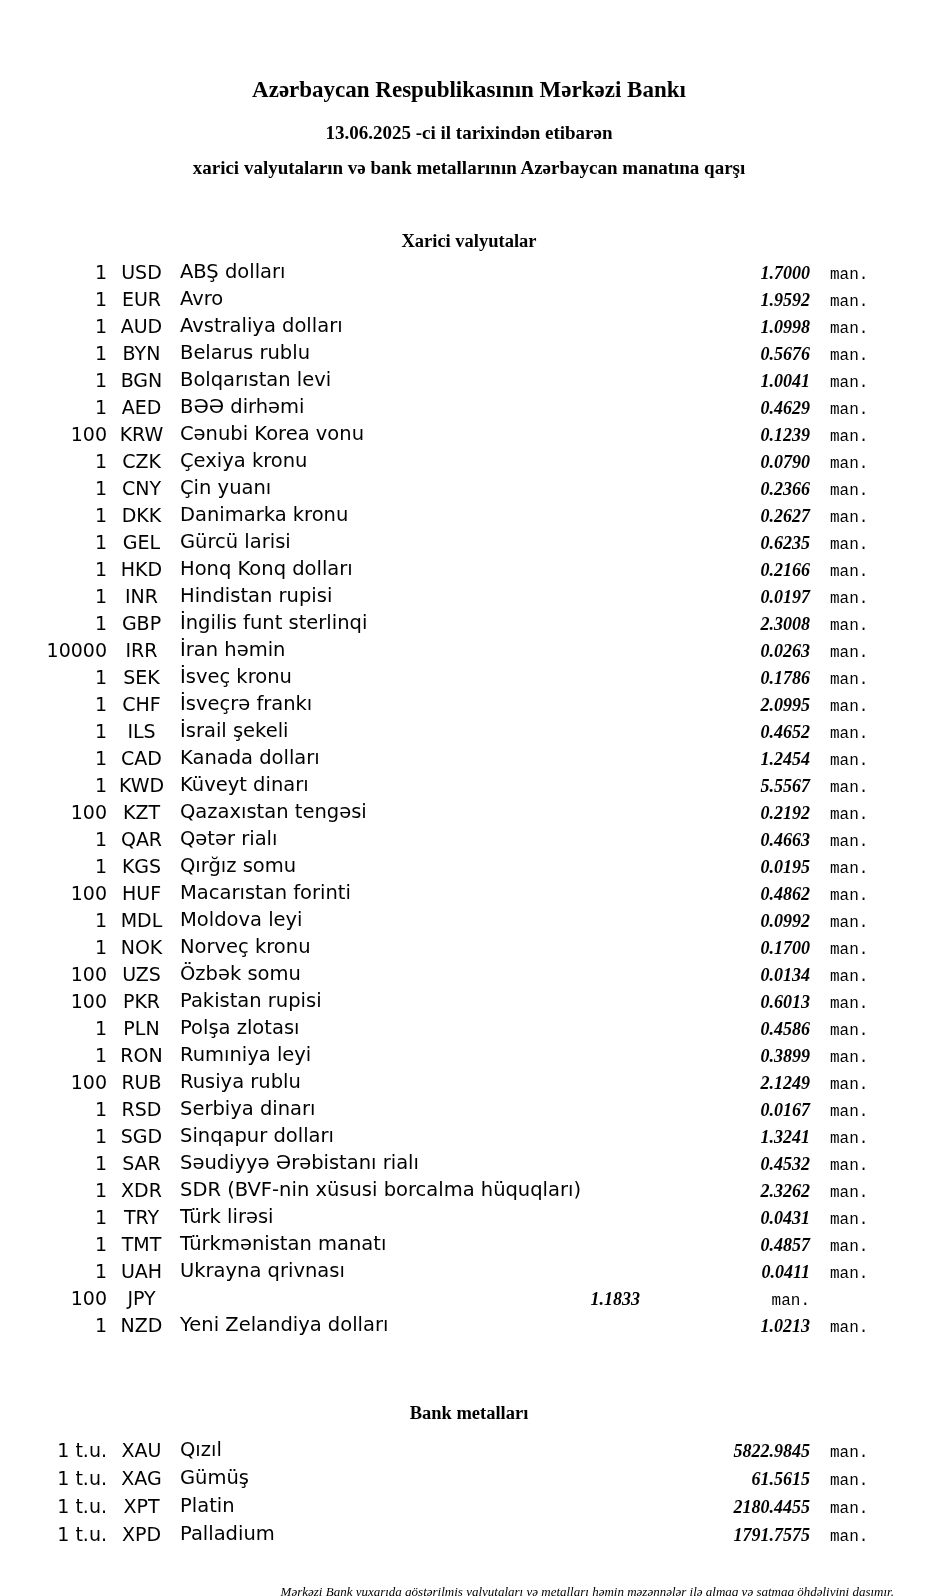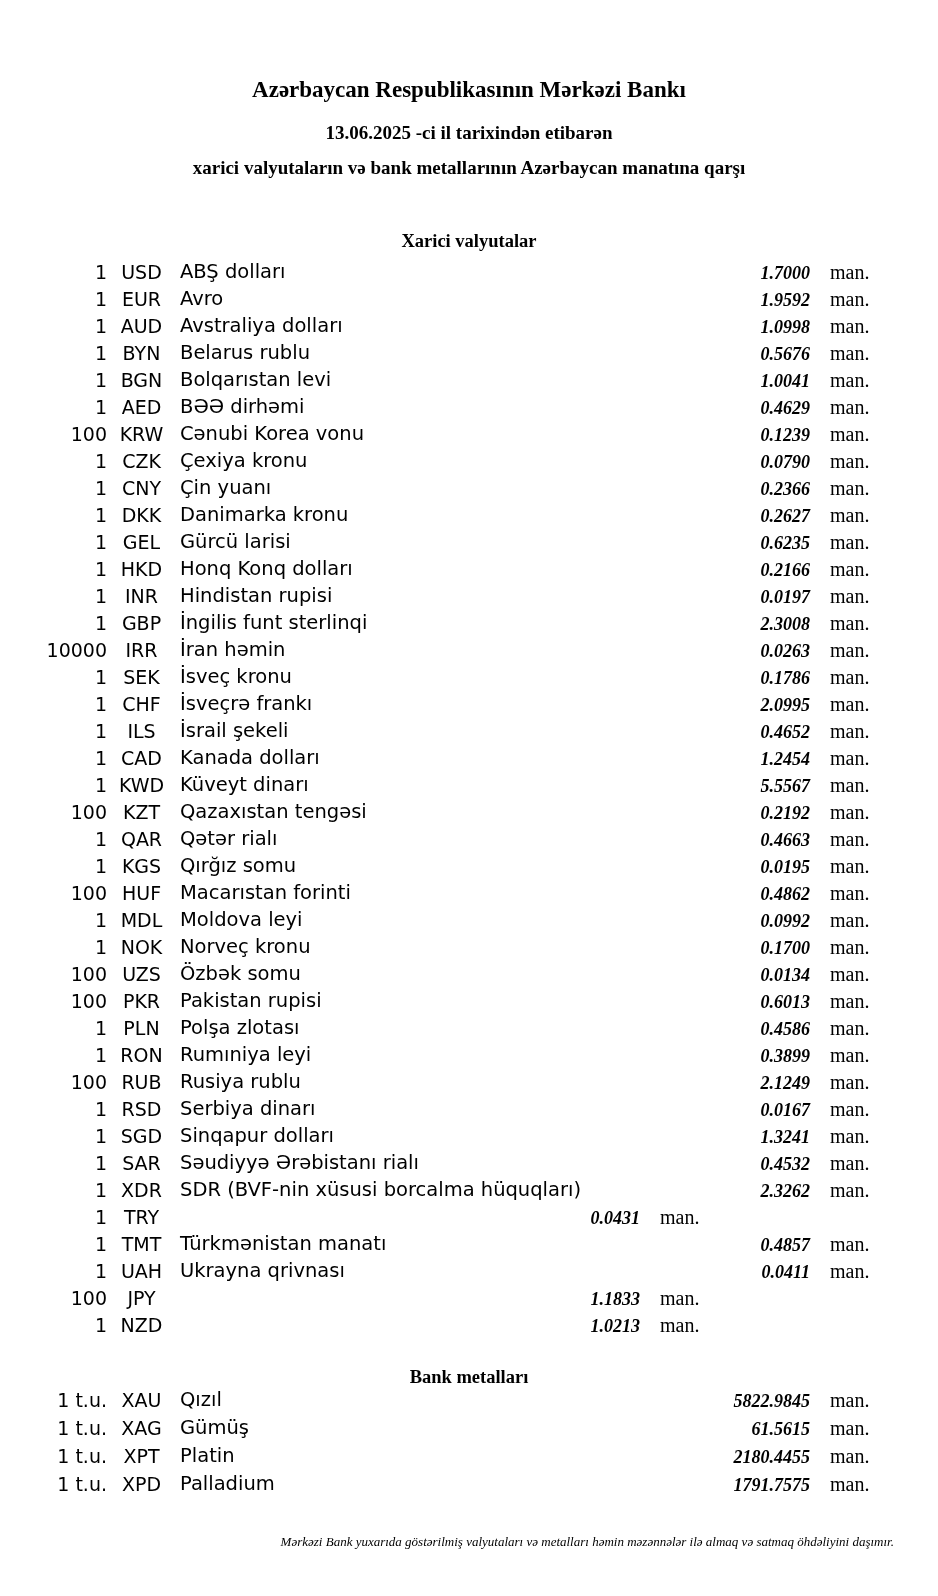--- a/index.html
+++ b/index.html
@@ -40,21 +40,21 @@
   }
   .section-title {
     margin-top: 50px;
     text-align: center;
     font-family: "Liberation Serif", serif;
     font-weight: bold;
     font-size: 18.5px;
     line-height: 24px;
   }
   .metals-title {
-    margin-top: 24px;
+    margin-top: 60px;
   }
   .rate-table {
     margin: 8px 73px 0 40px; 
   }
   .rate-row {
     display: grid;
     grid-template-columns: 73px 57px 1fr 170px 55px;
     height: 27px;
     align-items: baseline;
   }
@@ -85,28 +85,28 @@
   }
   .cell-rate {
     text-align: right;
     font-family: "Liberation Serif", serif;
     font-style: italic;
     font-weight: bold;
     font-size: 18px;
     white-space: nowrap;
   }
   .cell-unit {
-    text-align: left;
+    text-align: right;
     padding-left: 20px;
-    font-family: Liberation Serif, serif;
-    font-size: 20px;
+    font-family: Liberation Mono, monospace;
+    font-size: 16px;
     white-space: nowrap;
   }
   .metals-table {
-    margin-top: 0;
+    margin-top: 14px;
   }
   .footer {
     margin-top: 30px;
     padding: 0 44px;
     font-family: "Liberation Serif", serif;
     font-style: italic;
     font-size: 13px;
     line-height: 22px;
     text-align: right;
   }
@@ -361,20 +361,21 @@
     <div class="rate-row">
     <span class="cell-qty">1</span>
     <span class="cell-code">XDR</span>
     <span class="cell-name">SDR (BVF-nin xüsusi borcalma hüquqları)</span>
     <span class="cell-rate">2.3262</span>
     <span class="cell-unit">man.</span>
   </div>
     <div class="rate-row">
     <span class="cell-qty">1</span>
     <span class="cell-code">TRY</span>
+    <span class="cell-name">Türk lirəsi</span>
     <span class="cell-rate">0.0431</span>
     <span class="cell-unit">man.</span>
   </div>
     <div class="rate-row">
     <span class="cell-qty">1</span>
     <span class="cell-code">TMT</span>
     <span class="cell-name">Türkmənistan manatı</span>
     <span class="cell-rate">0.4857</span>
     <span class="cell-unit">man.</span>
   </div>
@@ -387,20 +388,21 @@
   </div>
     <div class="rate-row">
     <span class="cell-qty">100</span>
     <span class="cell-code">JPY</span>
     <span class="cell-rate">1.1833</span>
     <span class="cell-unit">man.</span>
   </div>
     <div class="rate-row">
     <span class="cell-qty">1</span>
     <span class="cell-code">NZD</span>
+    <span class="cell-name">Yeni Zelandiya dolları</span>
     <span class="cell-rate">1.0213</span>
     <span class="cell-unit">man.</span>
   </div>
   </div>
 
 <div class="section-title metals-title">Bank metalları</div>
 <div class="rate-table metals-table" id="metals-table">
     <div class="rate-row">
     <span class="cell-qty">1 t.u.</span>
     <span class="cell-code">XAU</span>

